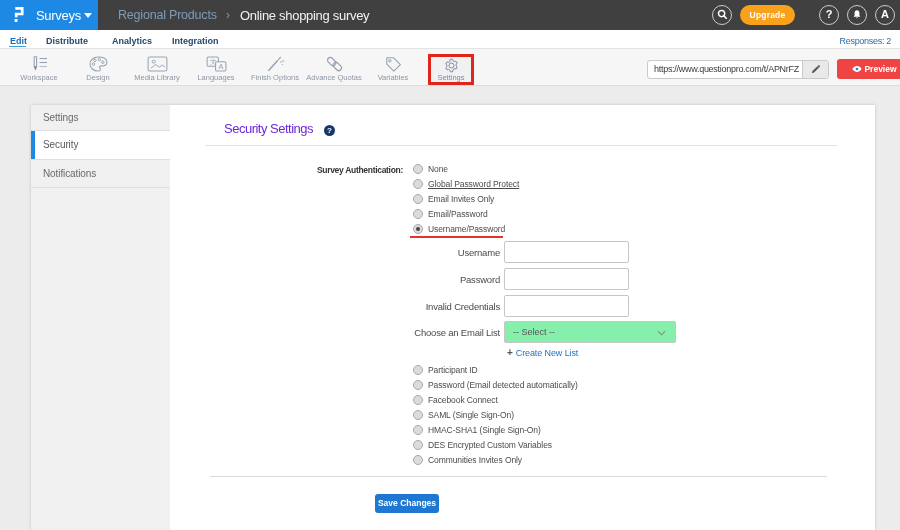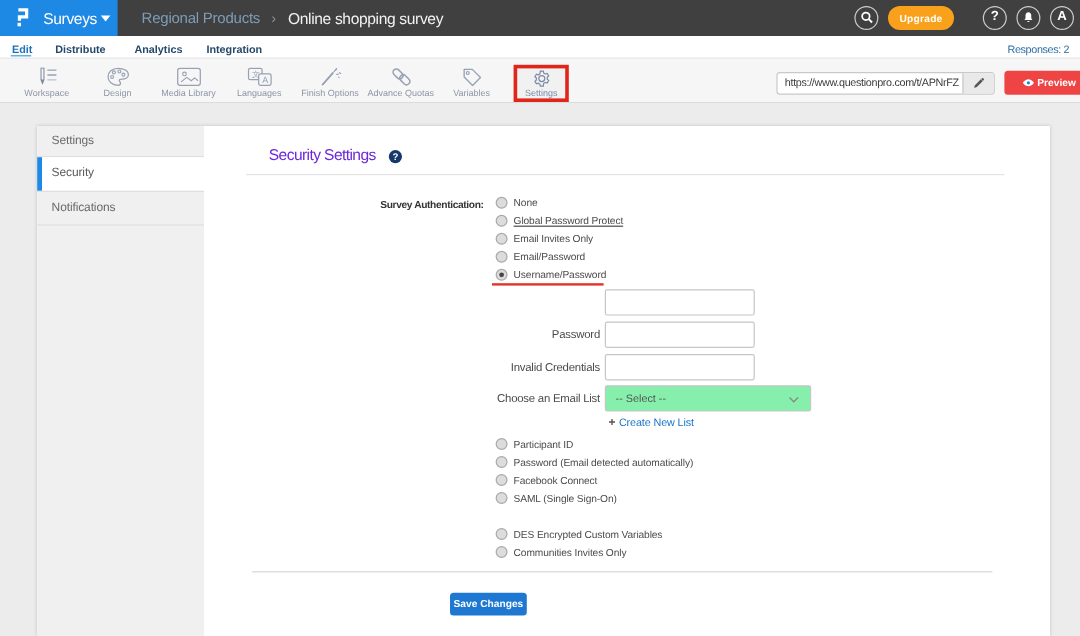--- a/index.html
+++ b/index.html
@@ -206,37 +206,39 @@
         <div class="hr1"></div>
 
         <div class="flabel" style="right:472px; top:60px; width:200px;">Survey Authentication:</div>
         <div class="radiorow" style="top:57px;"><span class="radio"></span>None</div>
         <div class="radiorow" style="top:72px;text-decoration:underline;"><span class="radio"></span>Global Password Protect</div>
         <div class="radiorow" style="top:87px;"><span class="radio"></span>Email Invites Only</div>
         <div class="radiorow" style="top:102px;"><span class="radio"></span>Email/Password</div>
         <div class="radiorow" style="top:117px;"><span class="radio on"></span>Username/Password</div>
         <div class="redline"></div>
 
+        <div class="ilabel" style="top:141.5px;">Username</div>
         <div class="tinput" style="top:136px;"></div>
         <div class="ilabel" style="top:168.5px;">Password</div>
         <div class="tinput" style="top:163px;"></div>
         <div class="ilabel" style="top:195.5px;">Invalid Credentials</div>
         <div class="tinput" style="top:190px;"></div>
         <div class="ilabel" style="top:221.5px;">Choose an Email List</div>
         <div class="selectbox" style="top:216px;">-- Select --
           <svg class="chev" width="9" height="6" viewBox="0 0 10 6">
             <path d="M1 1 L5 5 L9 1" fill="none" stroke="#888" stroke-width="1.2"></path>
           </svg>
         </div>
         <div class="newlist"><span class="plus">+</span>Create New List</div>
 
         <div class="radiorow" style="top:258px;"><span class="radio"></span>Participant ID</div>
         <div class="radiorow" style="top:273px;"><span class="radio"></span>Password (Email detected automatically)</div>
         <div class="radiorow" style="top:288px;"><span class="radio"></span>Facebook Connect</div>
         <div class="radiorow" style="top:303px;"><span class="radio"></span>SAML (Single Sign-On)</div>
+        <div class="radiorow" style="top:318px;"><span class="radio"></span>HMAC-SHA1 (Single Sign-On)</div>
         <div class="radiorow" style="top:333px;"><span class="radio"></span>DES Encrypted Custom Variables</div>
         <div class="radiorow" style="top:348px;"><span class="radio"></span>Communities Invites Only</div>
 
         <div class="hr2"></div>
         <div class="savebtn">Save Changes</div>
       </div>
     </div>
   </div>
 
 </body></html>

